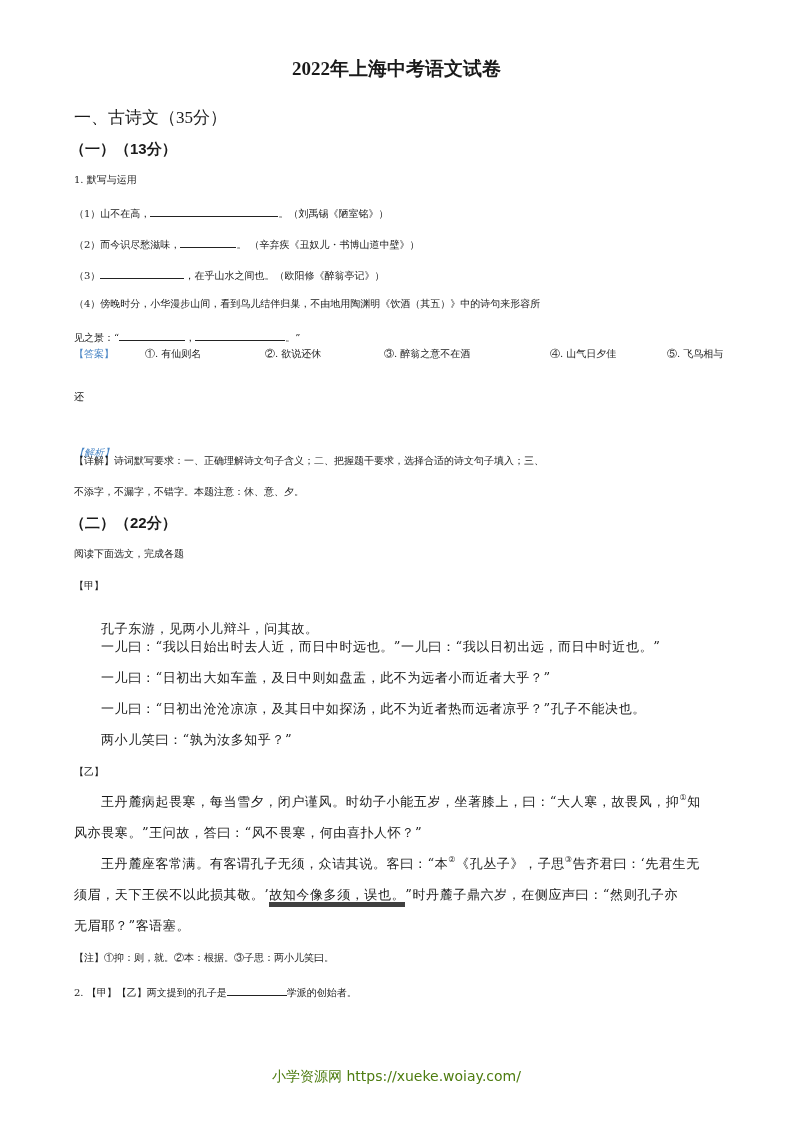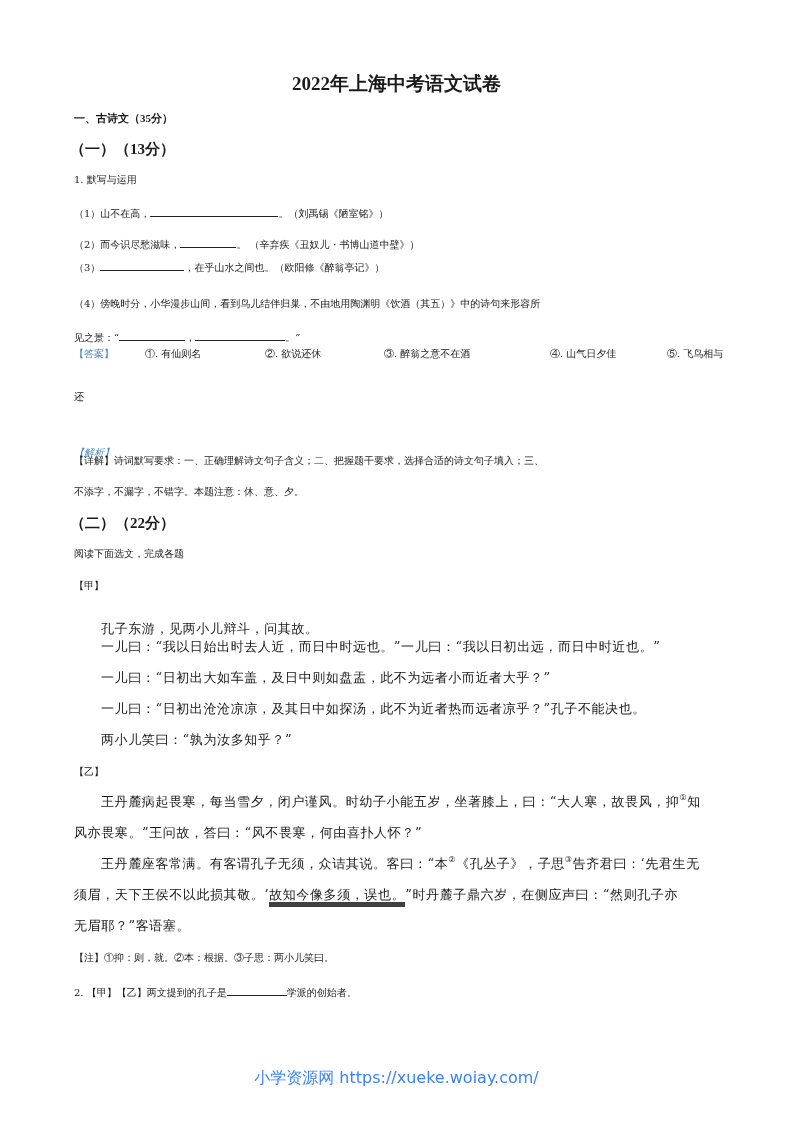--- a/index.html
+++ b/index.html
@@ -1,48 +1,48 @@
 <!DOCTYPE html>
 <html><head>
 <meta charset="utf-8">
 <style>
   html, body { margin:0; padding:0; background:#ffffff; }
   body { width:793px; height:1122px; position:relative; overflow:hidden;
          font-family:"DejaVu Serif","Liberation Serif",serif; color:#1a1a1a; }
   .line { position:absolute; left:74px; font-size:10px; line-height:18px; white-space:nowrap; }
   .indent { left:101px; }
-  .title { position:absolute; top:71px; left:0; width:793px; text-align:center;
+  .title { position:absolute; top:56px; left:0; width:793px; text-align:center;
            font-size:19px; font-weight:bold; font-family:"Liberation Serif","DejaVu Serif",serif; }
-  .h1 { font-size:11px; font-weight:bold; font-family:"Liberation Serif","DejaVu Serif",serif; }
-  .h2 { font-size:15px; font-weight:bold; font-family:Liberation Serif, serif; left:70px; }
+  .h1 { font-size:17px; font-weight:normal; font-family:"Liberation Serif","DejaVu Serif",serif; }
+  .h2 { font-size:15px; font-weight:bold; font-family:Liberation Sans, sans-serif; left:70px; }
   .blank { display:inline-block; border-bottom:1px solid #222; height:14px; vertical-align:baseline; }
   .blue { color:#4a86c5; }
   .answers span.ans { display:inline-block; }
   .ul { border-bottom:5px solid #404040; }
   sup { font-size:8px; vertical-align:6px; line-height:0; }
   .passage { font-family:"DejaVu Serif","Liberation Serif",serif; font-size:13px; letter-spacing:0.6px; }
   .footer { position:absolute; top:1068px; left:0; width:793px; text-align:center;
-            font-family:"DejaVu Sans","Liberation Sans",sans-serif; font-size:16px; color:#3b82f6; }
+            font-family:"DejaVu Sans","Liberation Sans",sans-serif; font-size:14px; color:#4d7c0f; }
 </style>
 </head>
 <body>
 
 <div class="title">2022年上海中考语文试卷</div>
 
 <div class="line h1" style="top:109px;">一、古诗文（35分）</div>
 <div class="line h2" style="top:140px;">（一）（13分）</div>
 <div class="line" style="top:171px;">1. 默写与运用</div>
 
 <div class="line" style="top:202px;">
   <span>（1）山不在高，</span><span class="blank" style="width:128px"></span><span>。（刘禹锡《陋室铭》）</span>
 </div>
 <div class="line" style="top:233px;">
   <span>（2）而今识尽愁滋味，</span><span class="blank" style="width:56px"></span><span>。 （辛弃疾《丑奴儿・书博山道中壁》）</span>
 </div>
-<div class="line" style="top:256px;">
+<div class="line" style="top:264px;">
   <span>（3）</span><span class="blank" style="width:84px"></span><span>，在乎山水之间也。（欧阳修《醉翁亭记》）</span>
 </div>
 <div class="line" style="top:295px;">（4）傍晚时分，小华漫步山间，看到鸟儿结伴归巢，不由地用陶渊明《饮酒（其五）》中的诗句来形容所</div>
 <div class="line" style="top:326px;">
   <span>见之景：“</span><span class="blank" style="width:66px"></span><span>，</span><span class="blank" style="width:90px"></span><span>。”</span>
 </div>
 
 <div class="line answers" style="top:345px;">
   <span class="blue" style="display:inline-block;width:71px;">【答案】</span><span class="ans" style="width:120px">①. 有仙则名</span><span class="ans" style="width:119px">②. 欲说还休</span><span class="ans" style="width:166px">③. 醉翁之意不在酒</span><span class="ans" style="width:117px">④. 山气日夕佳</span><span class="ans">⑤. 飞鸟相与</span>
 </div>

